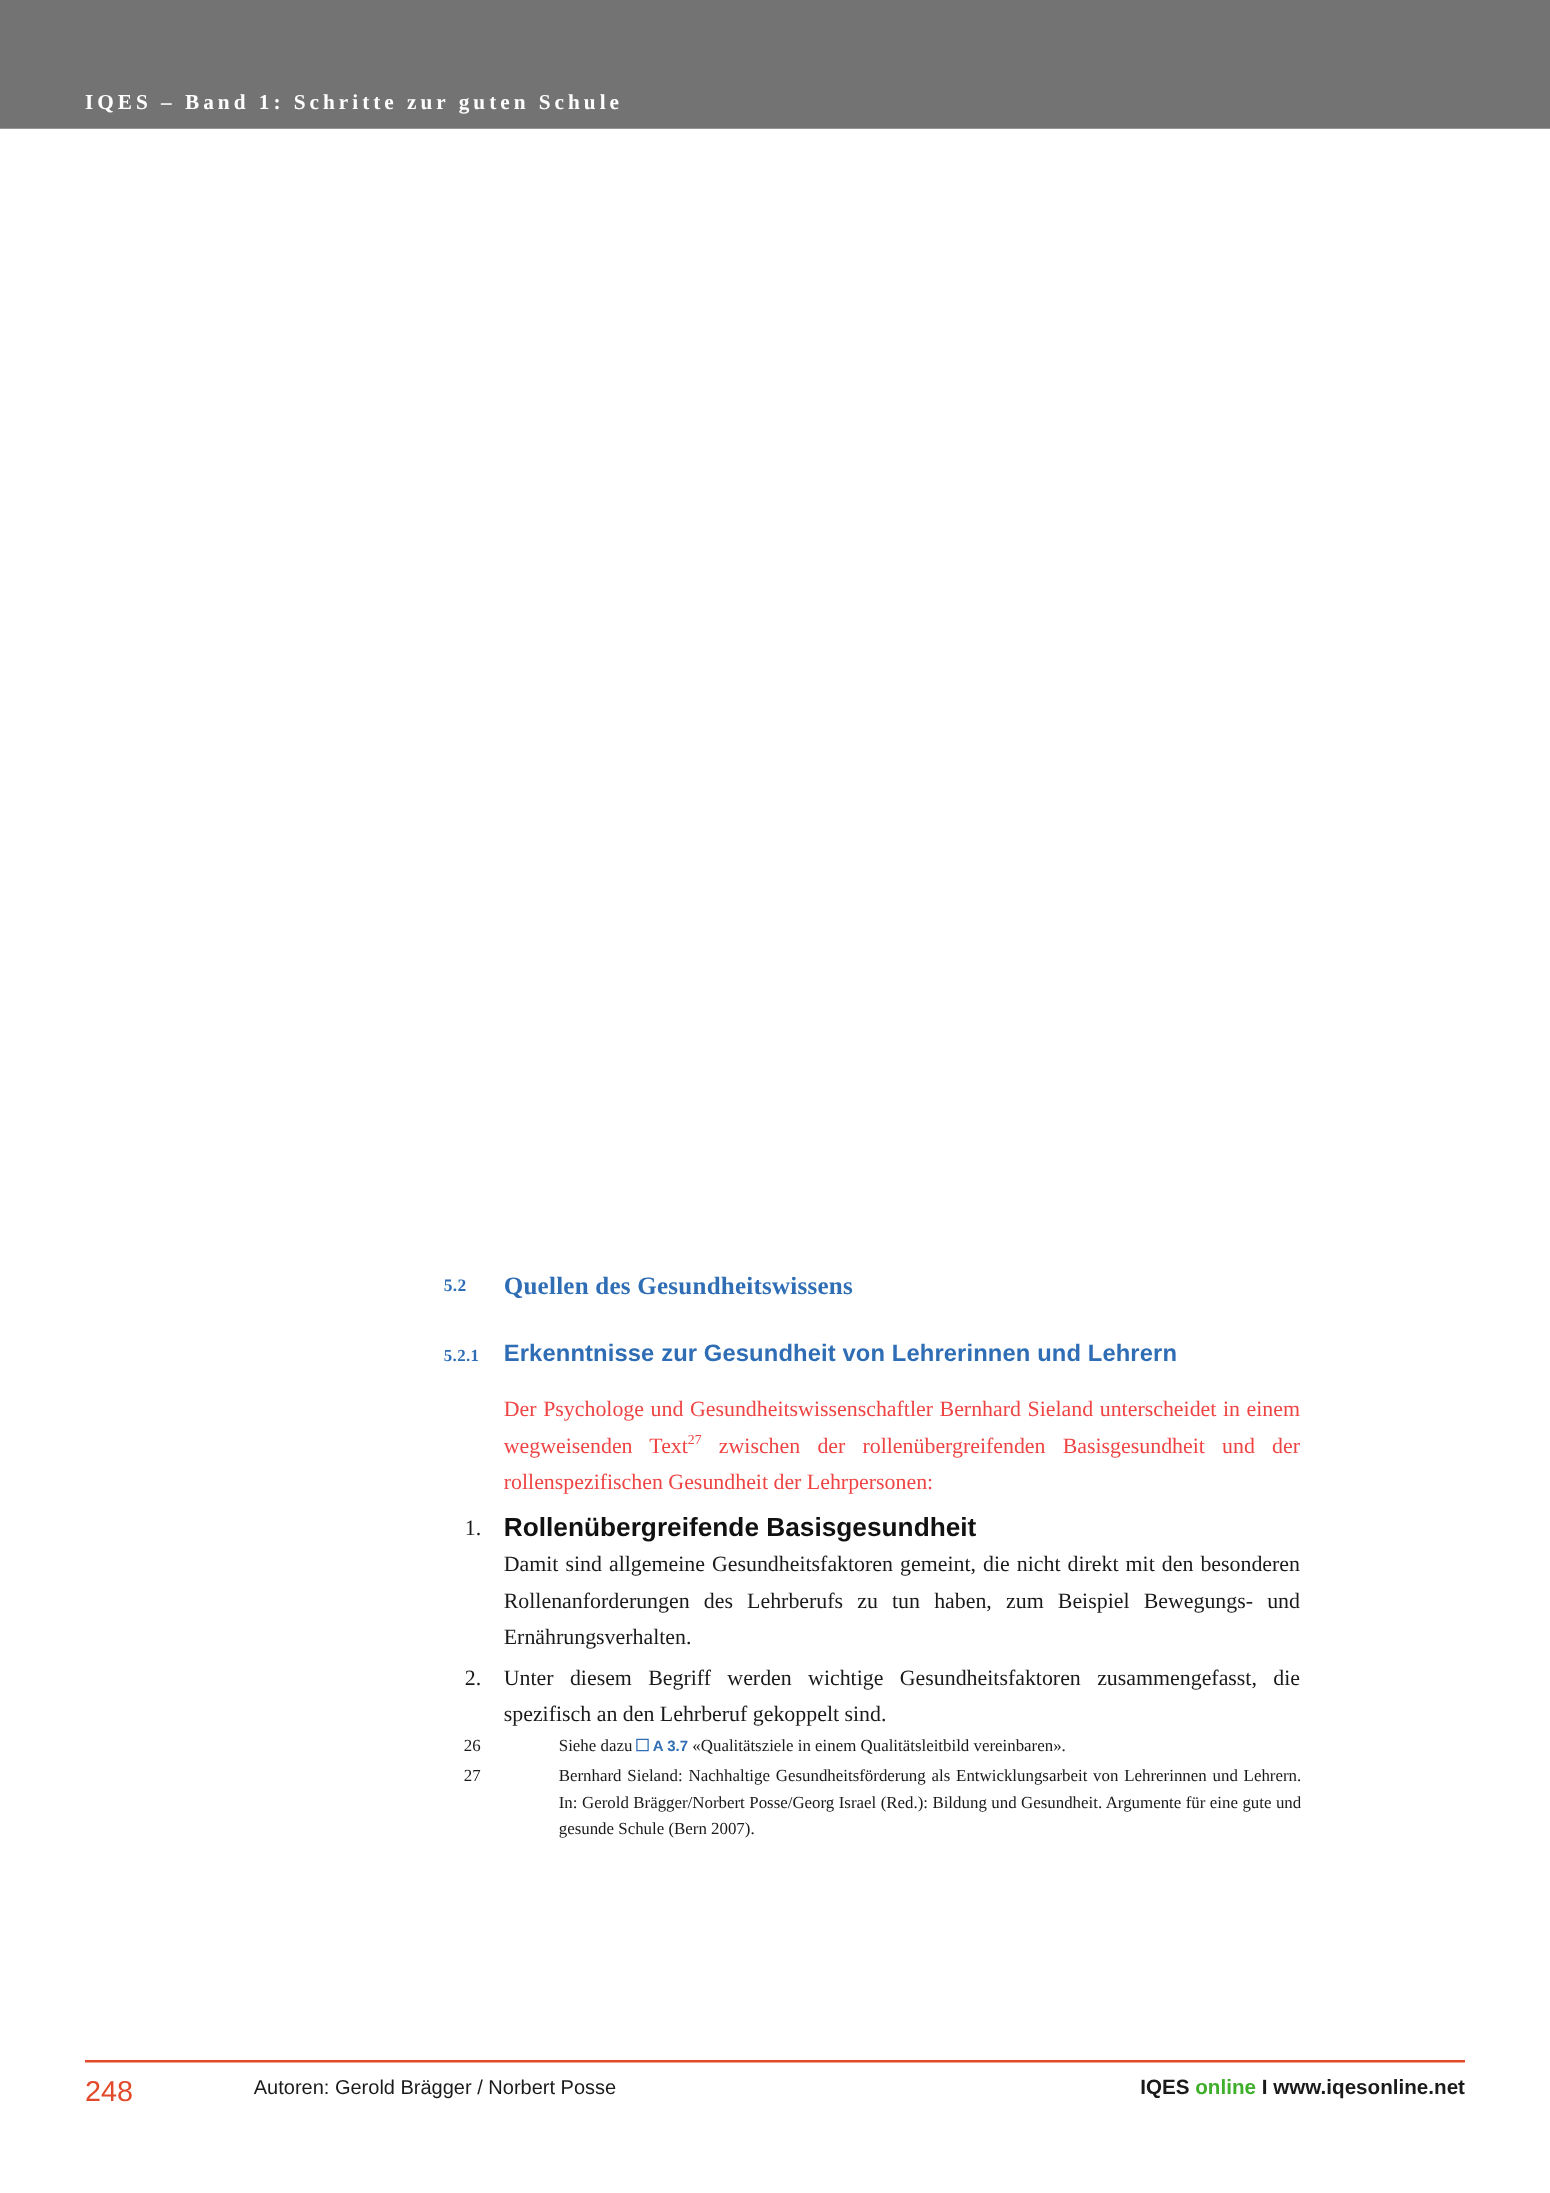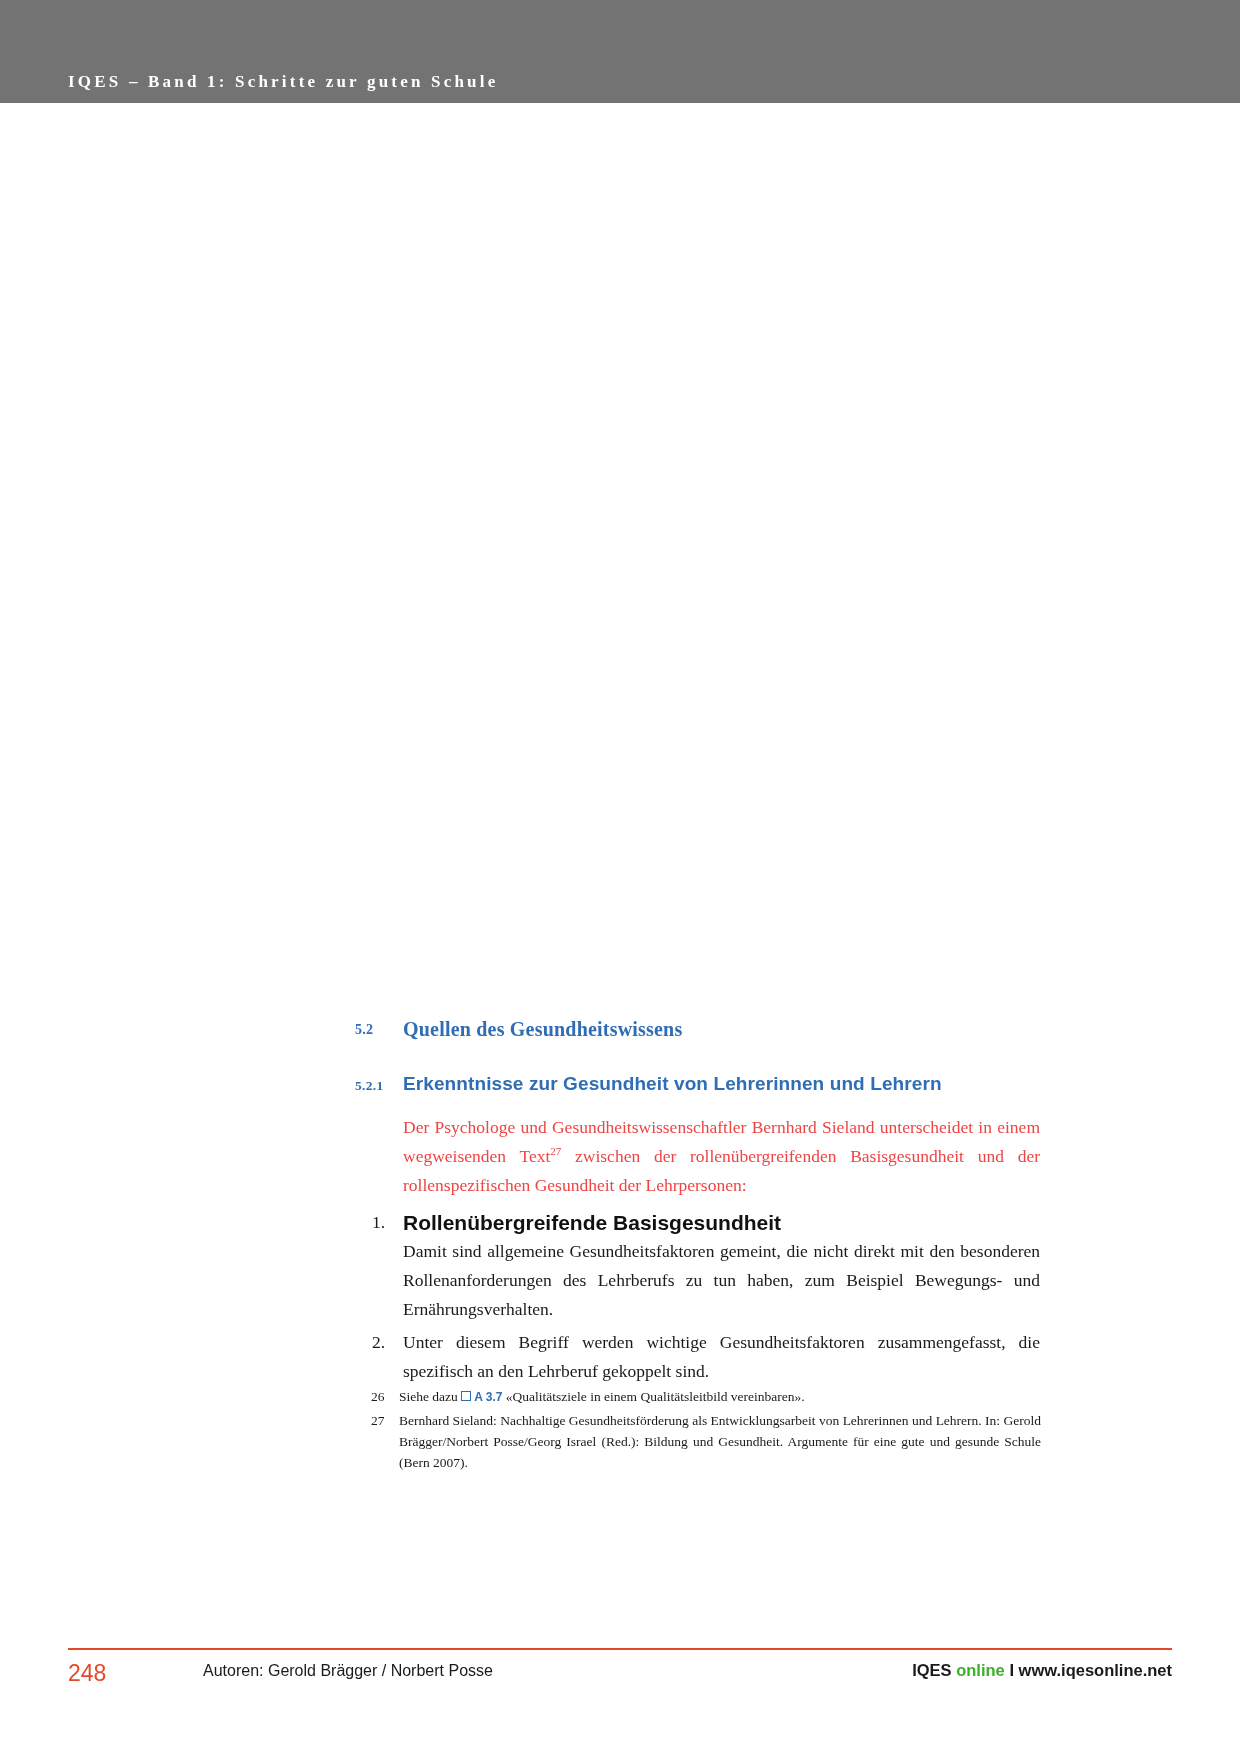--- a/index.html
+++ b/index.html
@@ -136,20 +136,21 @@
   
   .footnotes {
     position: absolute;
     left: 371px;
     top: 1386px;
     width: 670px;
   }
   .fn-row {
     display: flex;
     margin-bottom: 2px;
+    gap: 48px;
   }
   .fn-num {
     width: 28px;
     flex: 0 0 28px;
     font-family: "Liberation Serif", serif;
     font-size: 13.5px;
     line-height: 21px;
     color: #1a1a1a;
   }
   .fn-text {

